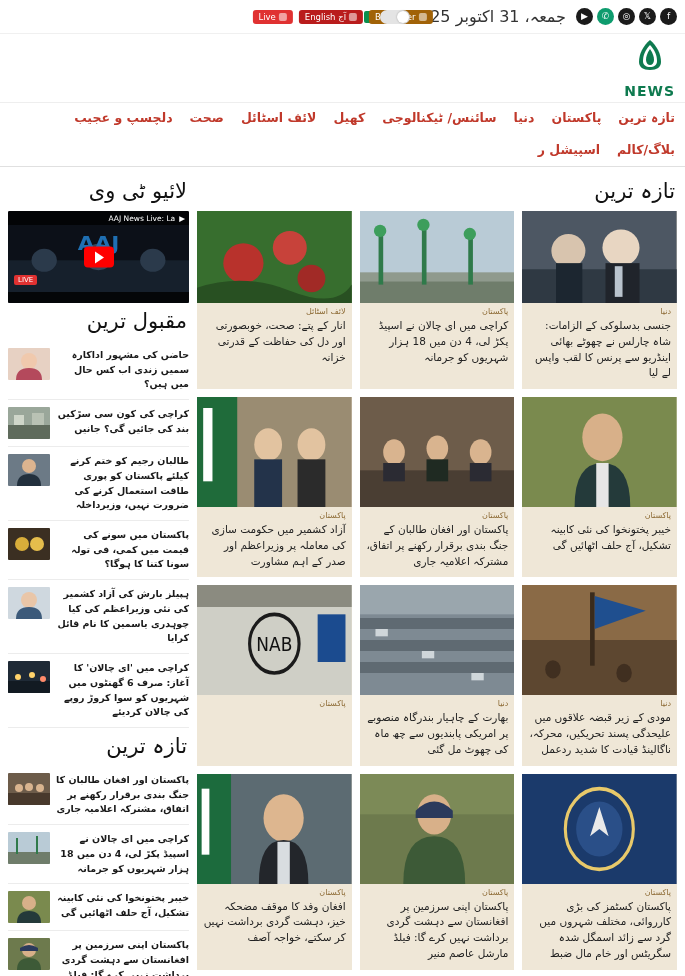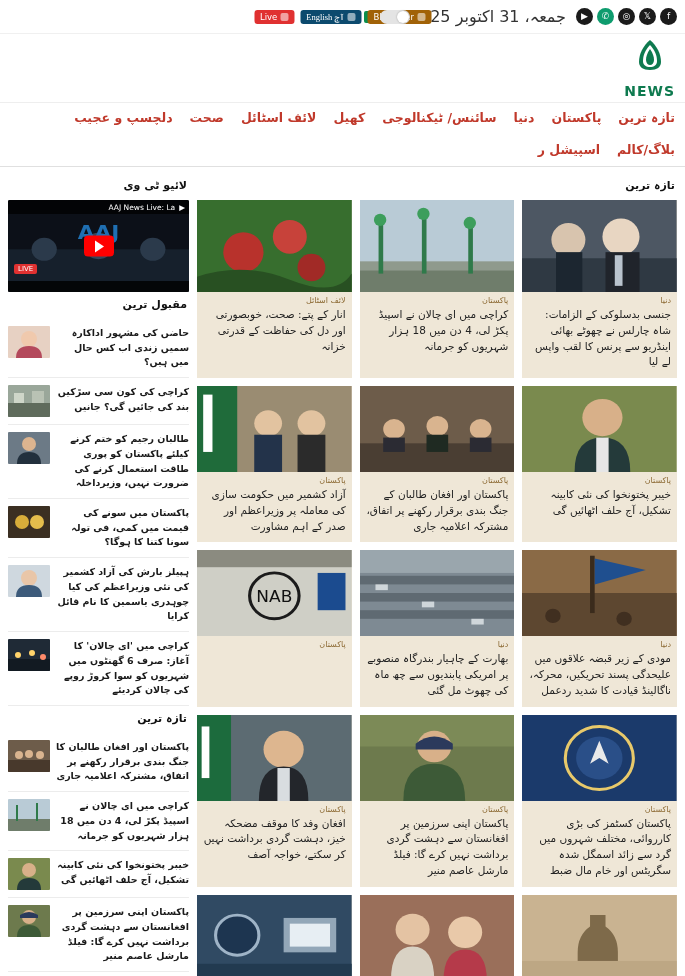--- a/index.html
+++ b/index.html
@@ -62,21 +62,21 @@
     display: inline-flex;
     align-items: center;
     gap: 3px;
     white-space: nowrap;
   }
   .pill .sq {
     width: 8px; height: 8px; border-radius: 2px; background: rgba(255,255,255,.55);
     display:inline-block;
   }
   .pill.blue { background: #a16207; }
-  .pill.green { background: #0c4a6e; font-family: Liberation Serif, serif; }
+  .pill.green { background: #b91c1c; }
   .pill.red { background: #e03131; }
   .toggle-wrap { margin-left: auto; display:flex; align-items:center; gap:4px; }
   .toggle {
     width: 30px; height: 14px; border-radius: 8px;
     background: #e4e4e4; position: relative;
   }
   .toggle .knob {
     position:absolute; top:1px; right:1px;
     width:12px;height:12px;border-radius:50%;
     background:#fff; box-shadow:0 0 2px rgba(0,0,0,.3);
@@ -132,40 +132,40 @@
     display: flex;
     flex-direction: row;
     padding: 6px 8px 10px 8px;
     gap: 8px;
     align-items: flex-start;
   }
   .main-col { width: 480px; }
   .side-col { width: 181px; }
 
   .sec-title {
-    font-size: 11px;
-    font-weight: bold;
+    font-size: 21px;
+    font-weight: normal;
     color: #111;
     text-align: right;
     margin: 6px 2px 8px 2px;
   }
 
   
   .grid {
     display: grid;
     grid-template-columns: repeat(3, 1fr);
     gap: 8px;
   }
   .card {
     background: #efe7d7;
     overflow: hidden;
     display:flex; flex-direction:column;
   }
   .card .thumb {
-    height: 86px;
+    height: 110px;
     position: relative;
     overflow: hidden;
   }
   .card.big .thumb { height: 92px; }
   .card .cat {
     font-size: 8px;
     color: #8d6b35;
     text-align: right;
     padding: 4px 6px 0 6px;
   }

